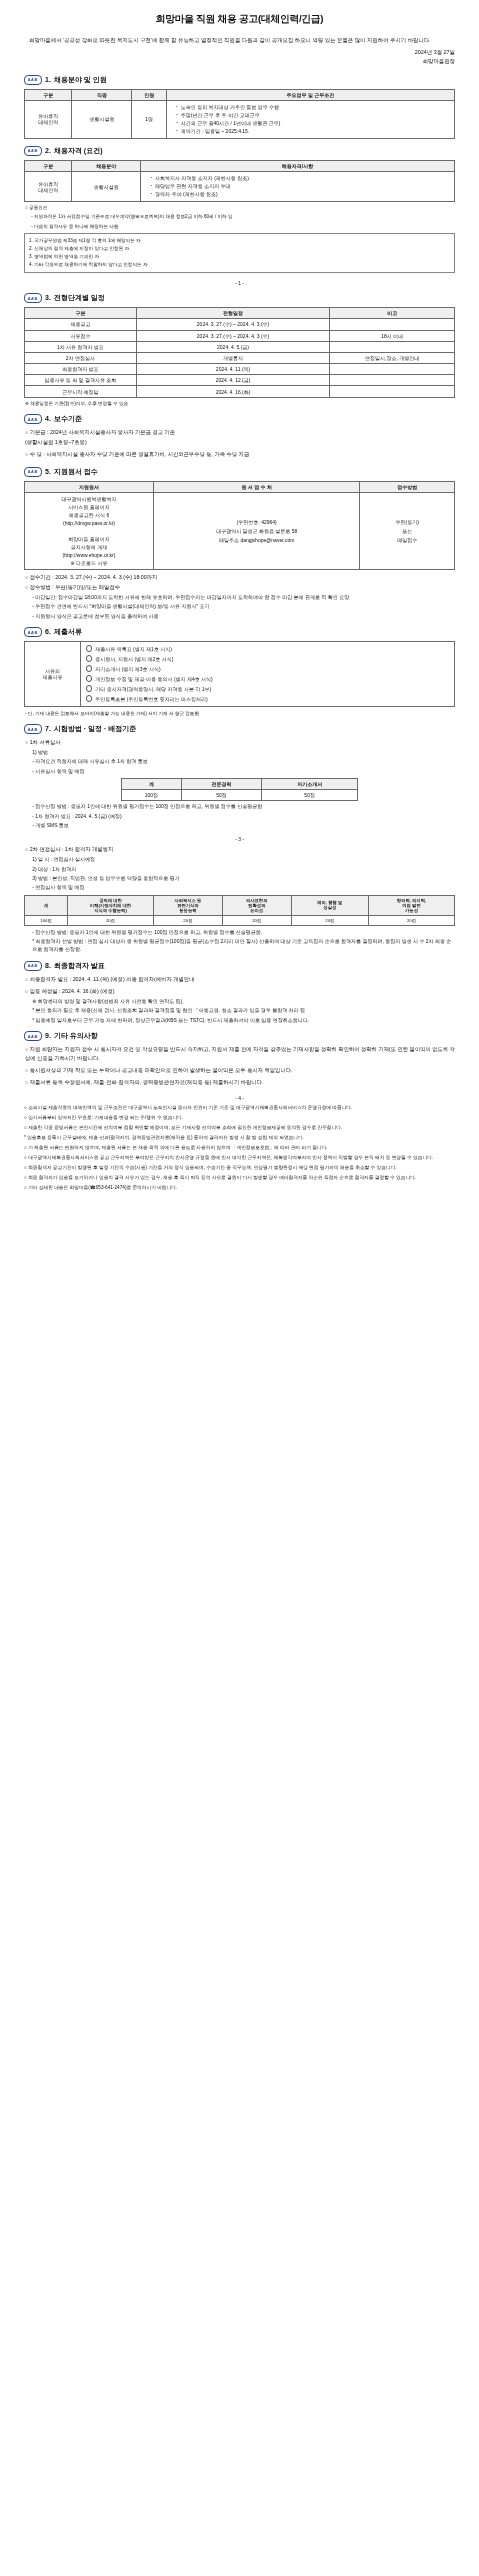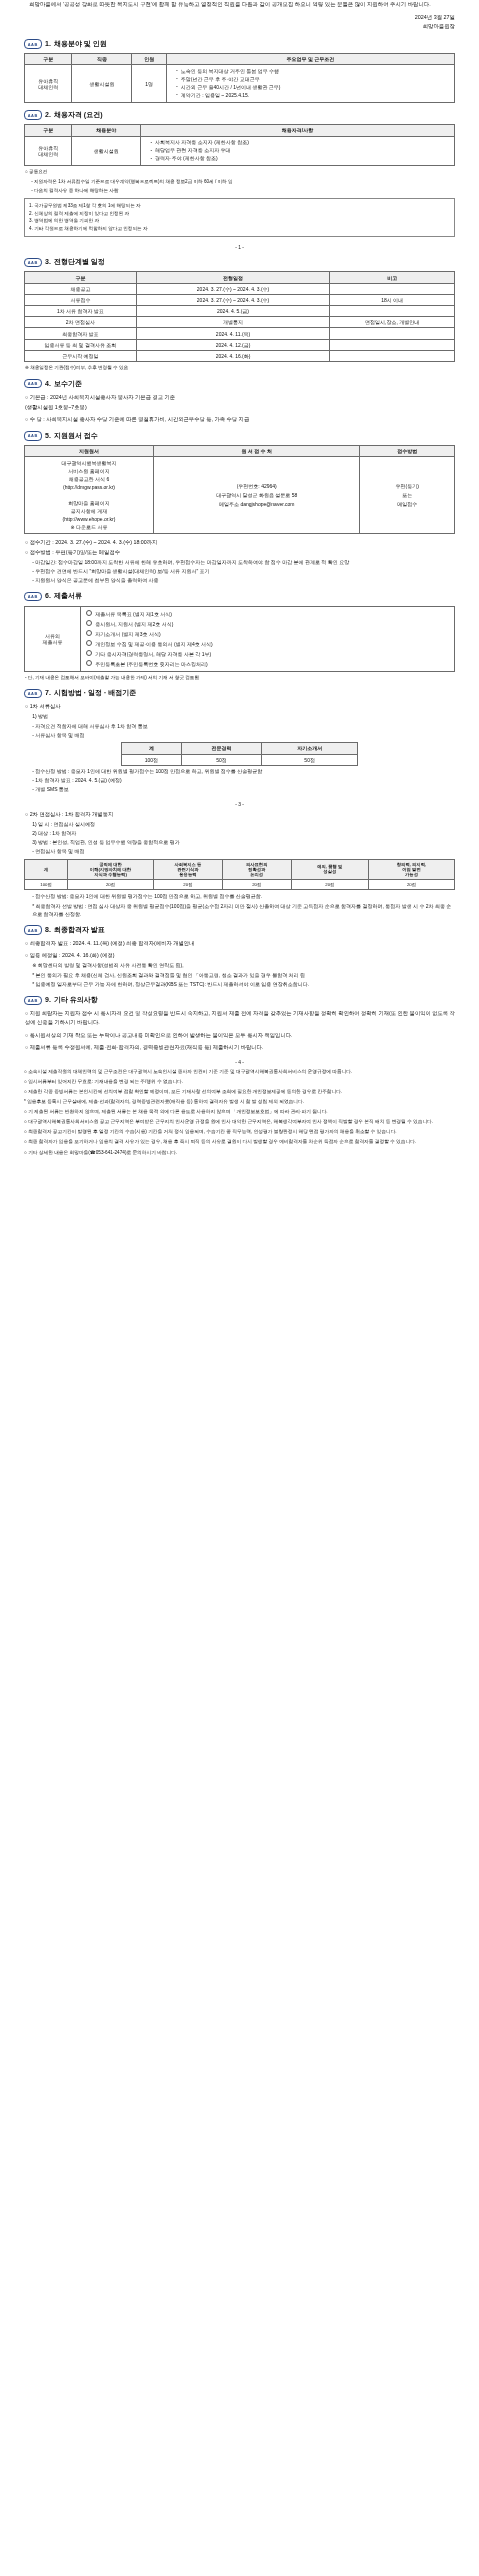--- a/index.html
+++ b/index.html
@@ -31,20 +31,21 @@
   .indent1{margin-left:7.2px;}
   .last-block{font-size:4.7px;line-height:1.7;}
   .last-block p{margin:2.1px 0;text-indent:-5.2px;padding-left:5.2px;}
 </style>
 </head>
 <body>
 
 <div class="page">
  <div class="inner">
 
+  <h1 class="doc-title">희망마을 직원 채용 공고(대체인력/긴급)</h1>
 
   <p class="intro">희망마을에서 '공공성 강화로 따뜻한 복지도시 구현'에 함께 할 유능하고 열정적인 직원을 다음과 같이 공개모집 하오니 역량 있는 분들은 많이 지원하여 주시기 바랍니다.</p>
 
   <div class="sign">
     <div>2024년 3월 27일</div>
     <div>희망마을원장</div>
   </div>
 
   <div class="sec-head">
     <span class="badge">AAB</span>

